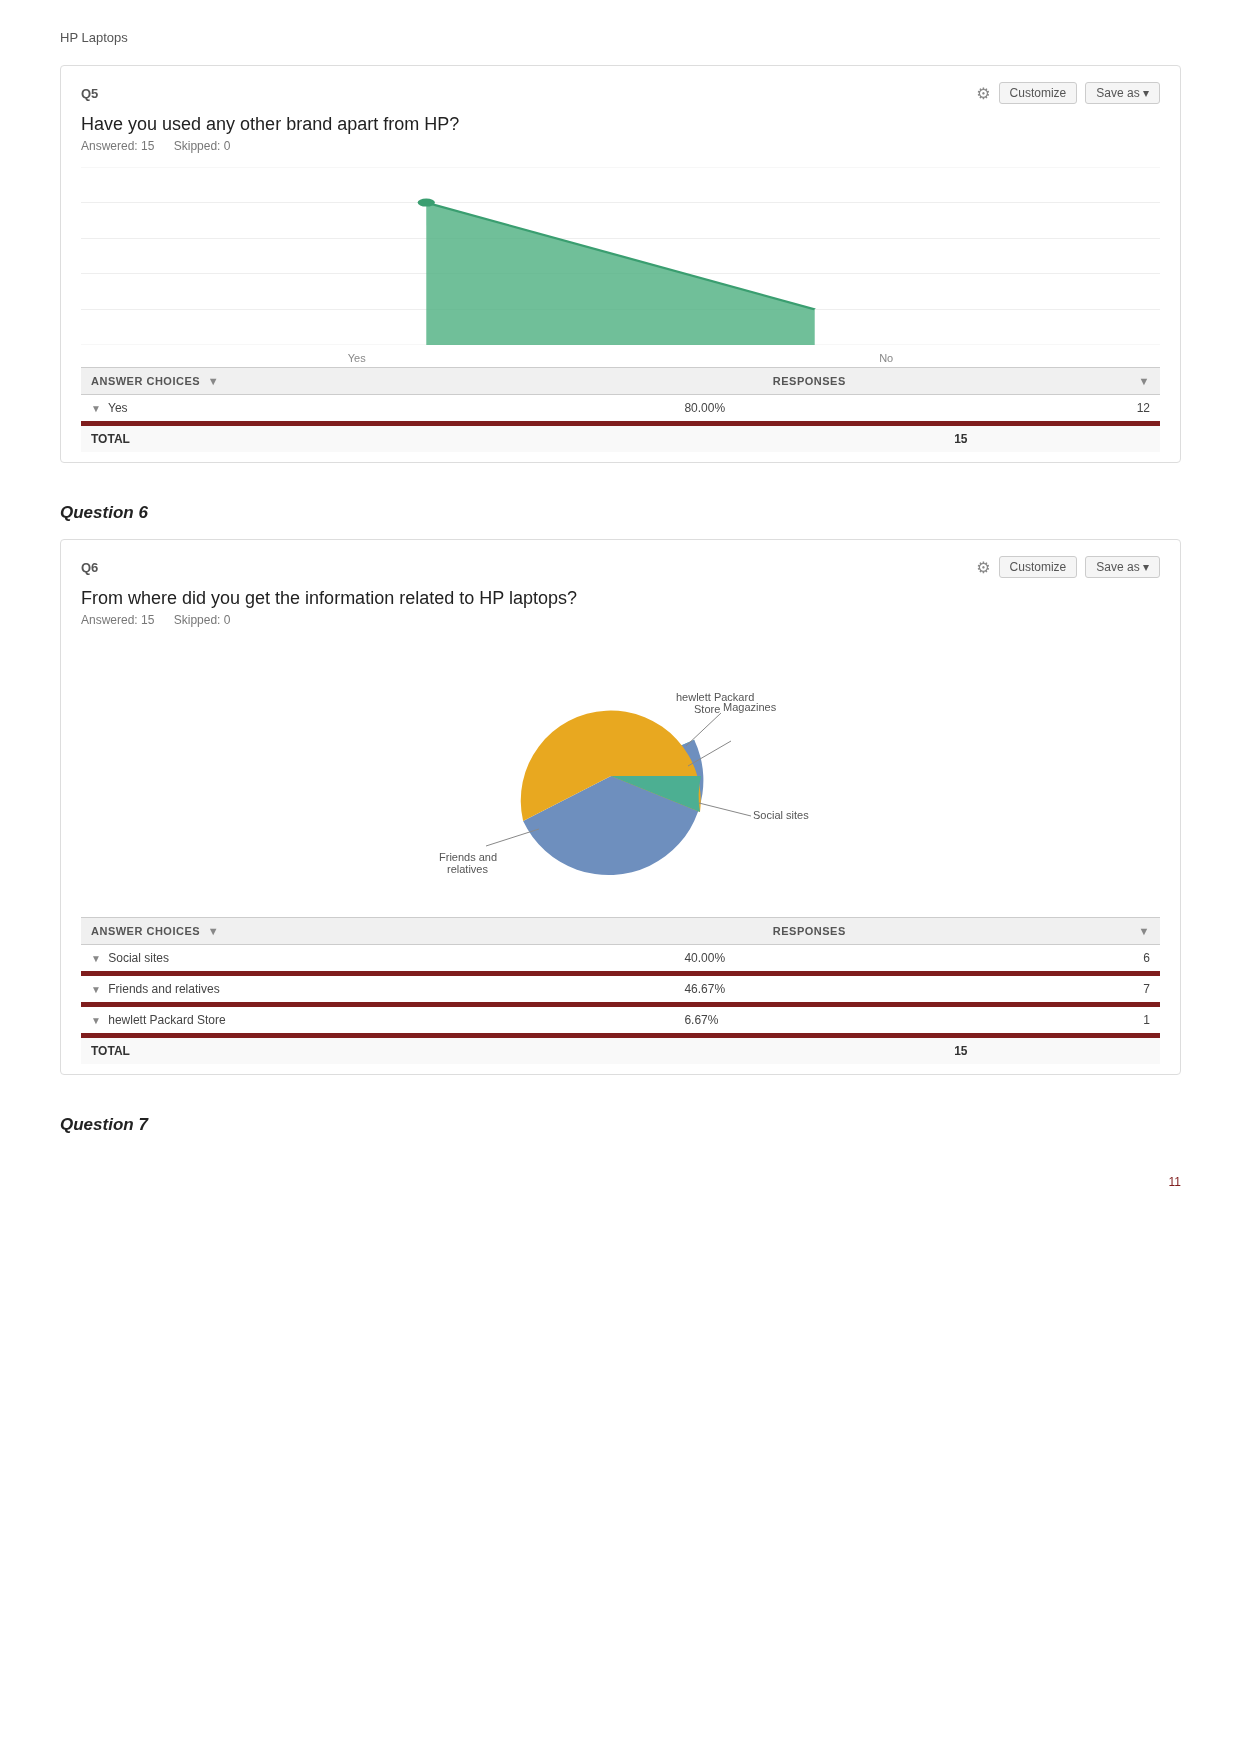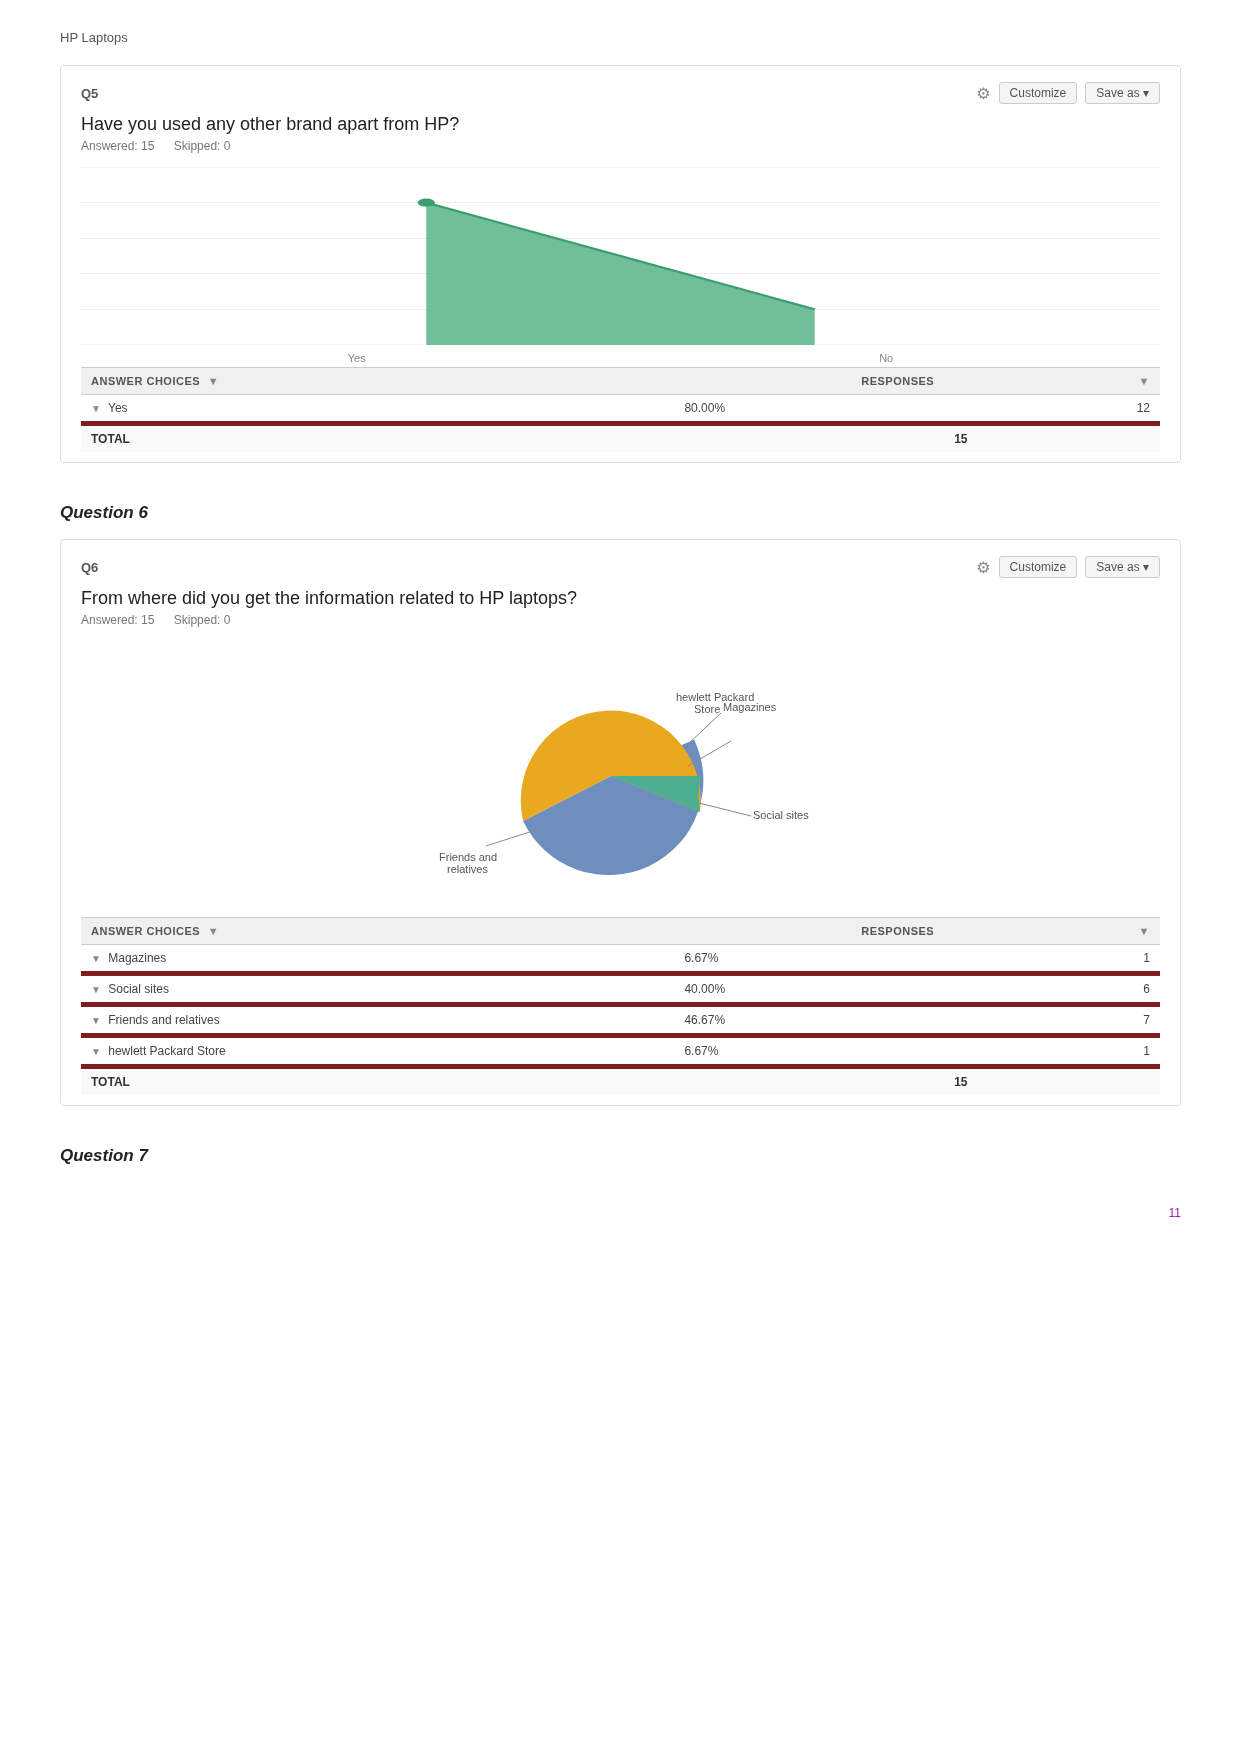--- a/index.html
+++ b/index.html
@@ -110,21 +110,21 @@
     .answer-table thead th {
       padding: 7px 10px;
       text-align: left;
       font-weight: bold;
       font-size: 11px;
       color: #555;
       letter-spacing: 0.5px;
     }
 
     .answer-table thead th.col-responses {
-      text-align: right;
+      text-align: center;
     }
 
     .answer-table thead th.col-count {
       text-align: right;
     }
 
     .answer-table thead th .sort-arrow {
       margin-left: 4px;
       color: #888;
     }
@@ -208,21 +208,21 @@
       font-size: 11px;
       color: #888;
       margin-top: 4px;
       padding: 0 10px;
     }
 
     
     .page-number {
       text-align: right;
       font-size: 12px;
-      color: #a21caf;
+      color: #7f1d1d;
       margin-top: 40px;
     }
   </style>
 </head>
 <body>
 
 <div class="page-header">HP Laptops</div>
 
 <div class="question-card">
   <div class="card-header">
@@ -358,28 +358,20 @@
         </th>
         <th class="col-count">
           <span class="sort-arrow">▼</span>
         </th>
       </tr>
     </thead>
     <tbody>
       <tr>
         <td class="col-choice">
           <span class="dropdown-arrow">▼</span>
-          Magazines
-        </td>
-        <td class="col-responses">6.67%</td>
-        <td class="col-count">1</td>
-      </tr>
-      <tr>
-        <td class="col-choice">
-          <span class="dropdown-arrow">▼</span>
           Social sites
         </td>
         <td class="col-responses">40.00%</td>
         <td class="col-count">6</td>
       </tr>
       <tr>
         <td class="col-choice">
           <span class="dropdown-arrow">▼</span>
           Friends and relatives
         </td>

